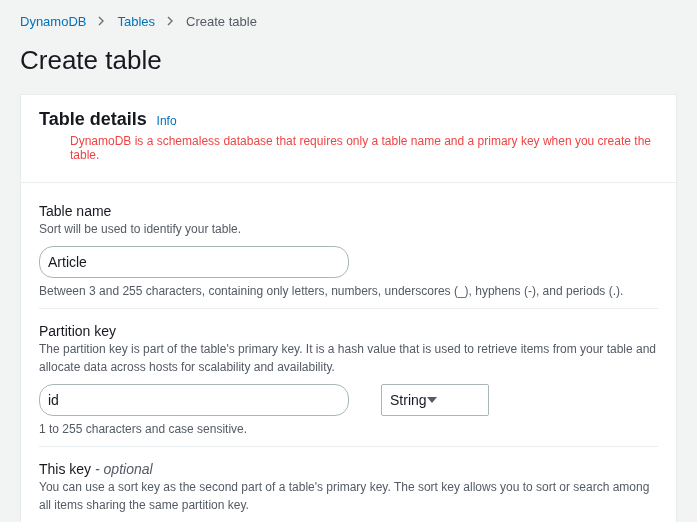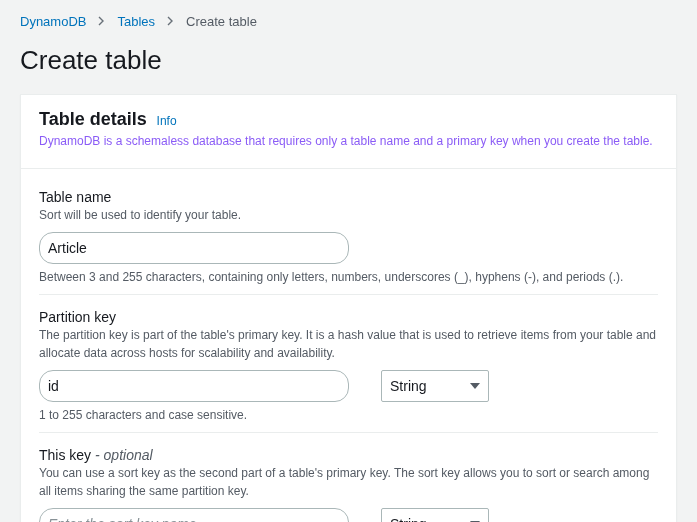--- a/index.html
+++ b/index.html
@@ -56,22 +56,23 @@
     .info-link {
       color: #0073bb;
       font-size: 12px;
       font-weight: 400;
       margin-left: 6px;
       text-decoration: none;
       vertical-align: middle;
     }
     .panel-desc {
       font-size: 12px;
-      color: #8b5cf6;
+      color: #ef4444;
       margin-top: 4px;
+      margin-left: 31px;
     }
     .panel-body {
       padding: 6px 18px 18px 18px;
     }
     .field {
       padding: 14px 0 10px 0;
       border-bottom: 1px solid #eaeded;
     }
     .field:last-child {
       border-bottom: none;
@@ -119,21 +120,20 @@
     }
     .select-box {
       width: 100%;
       height: 100%;
       border: 1px solid #aab7b8;
       border-radius: 2px;
       background: #ffffff;
       padding: 0 8px;
       display: flex;
       align-items: center;
-      justify-content: space-between;
       cursor: pointer;
       font-size: 14px;
     }
     .caret {
       width: 0; height: 0;
       border-left: 5px solid transparent;
       border-right: 5px solid transparent;
       border-top: 6px solid #545b64;
     }
     .hint {

